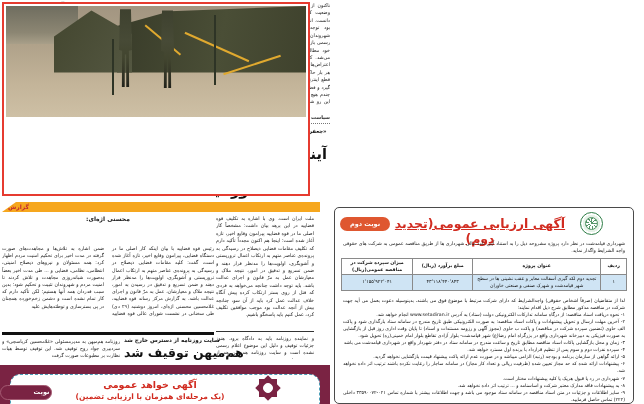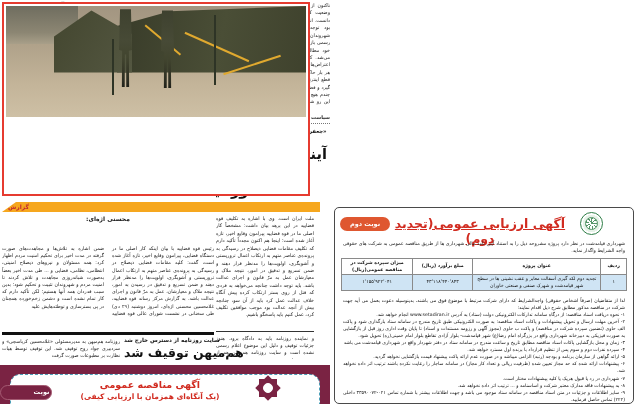--- a/index.html
+++ b/index.html
@@ -188,22 +188,22 @@
       <div class="adli">۵- ارائه گواهی از سازمان برنامه و بودجه (رتبه) الزامی میباشد و در صورت عدم ارائه پاکت پیشنهاد قیمت بازگشایی نخواهد گردید.</div>
       <div class="adli">۶- پیشنهادات ارائه شده که حد مجاز تعیین شده (ظرفیت ریالی و تعداد کار مجاز) در سامانه ساجار را رعایت نکرده باشند ترتیب اثر داده نخواهد شد.</div>
       <div class="adli">۷- شهرداری در رد یا قبول هریک یا کلیه پیشنهادات مختار است.</div>
       <div class="adli">۸- به پیشنهادات فاقد مدارک معتبر شرکت و اساسنامه و ... ترتیب اثر داده نخواهد شد.</div>
       <div class="adli">۹- سایر اطلاعات و جزئیات در متن اسناد مناقصه در سامانه ستاد موجود می باشد و جهت اطلاعات بیشتر با شماره تماس ۰۲۱-۳۳۵۹۰۰۷۲ داخلی (۲۲۲) تماس حاصل فرمایید.</div>
     </div>
   </div>
 
   <div id="tenderR" class="abs" style="left:0;width:330px;top:365px;height:39px;">
     <div class="panel">
-      <div id="tr-title" class="abs" style="left:60px;right:90px;top:4px;">آگهی مناقصه عمومی</div>
-      <div id="tr-sub" class="abs" style="left:60px;right:90px;top:17px;">(یک آنگاه‌ای همزمان با ارزیابی کیفی)</div>
+      <div id="tr-title" class="abs" style="left:60px;right:90px;top:4px;">آگهی خواهد عمومی</div>
+      <div id="tr-sub" class="abs" style="left:60px;right:90px;top:17px;">(یک مرحله‌ای همزمان با ارزیابی تضمین)</div>
       <div class="octo" style="right:40px;top:2px;">
           <div class="c"></div>
         </div>
     </div>
     <div class="badge abs" style="right:278px;top:20px;width:52px;height:15px;background:#7a2343;border:1.5px solid #a45a72;line-height:12px;padding-left:31px;">نوبت اول</div>
   </div>
 
 </div>
 
 </body></html>

